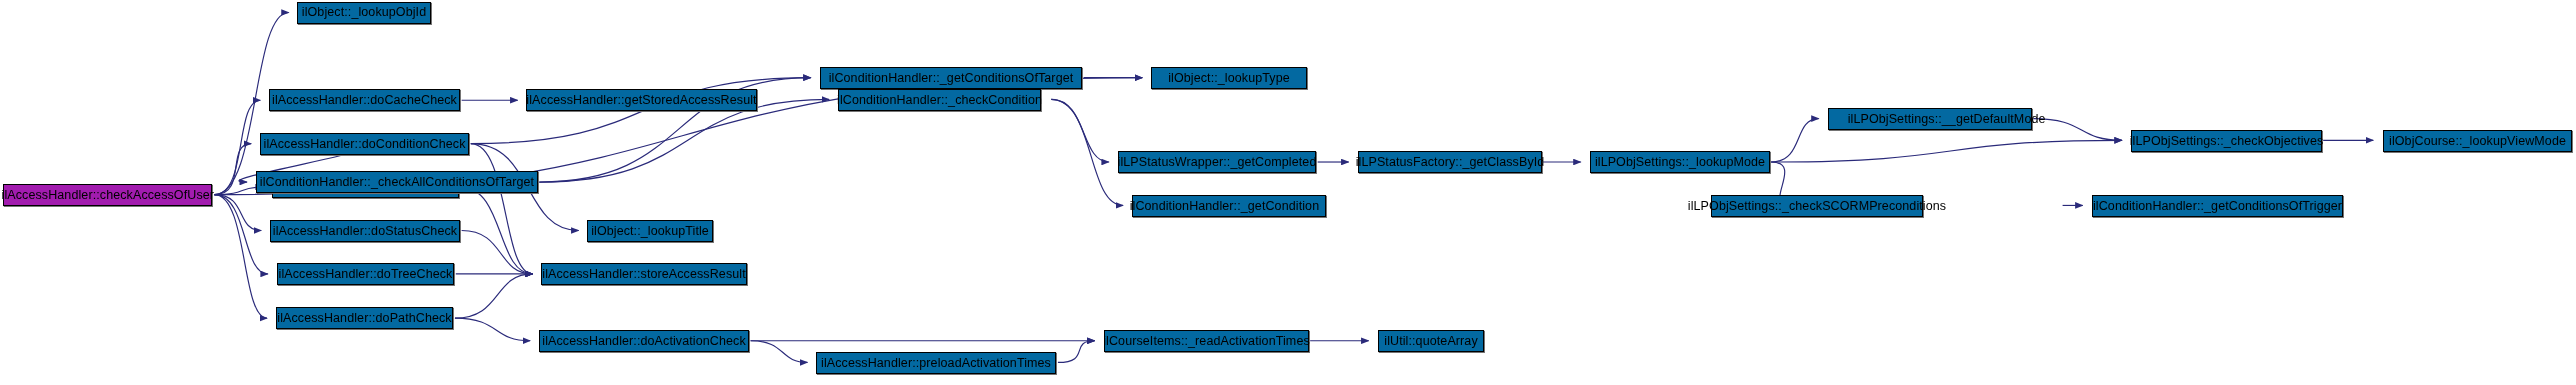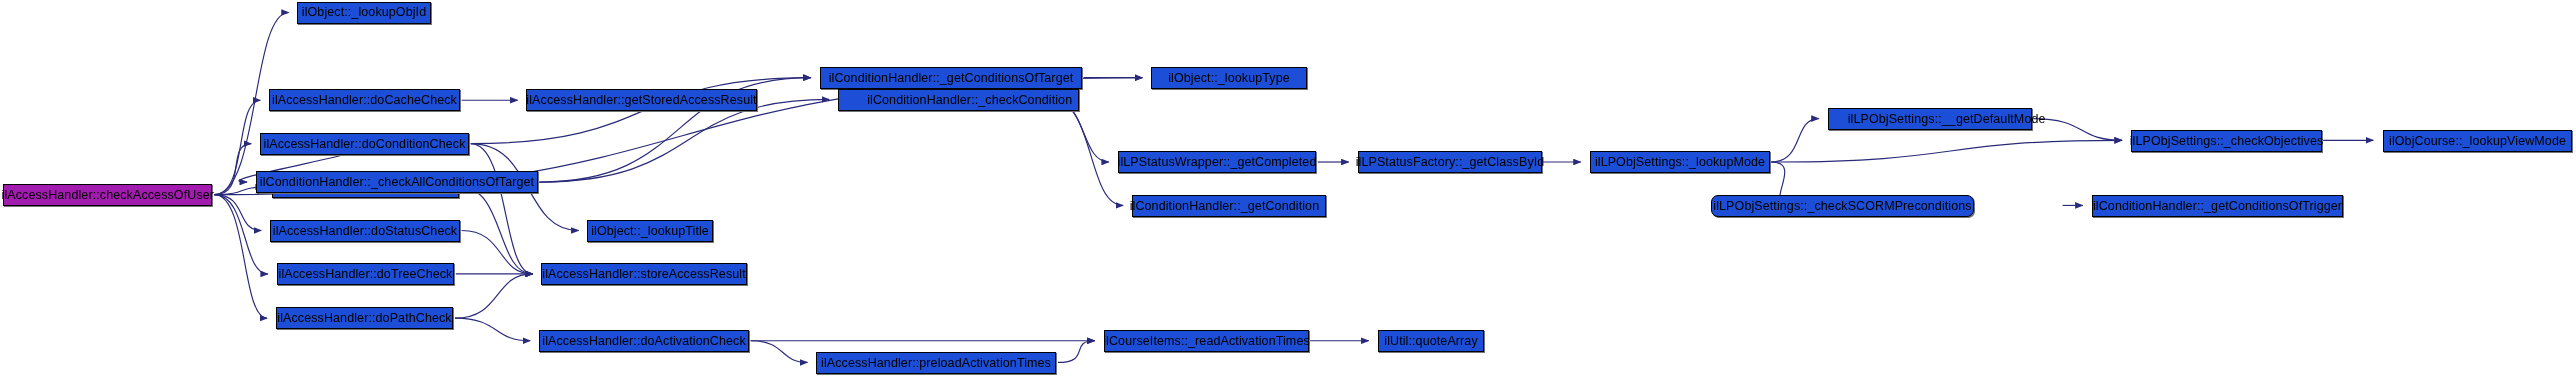--- a/index.html
+++ b/index.html
@@ -21,21 +21,21 @@
     left: 0;
     top: 0;
     width: 2576px;
     height: 385px;
     pointer-events: none;
   }
   .node {
     position: absolute;
     box-sizing: border-box;
     border: 0.8px solid #000000;
-    background: #1d4ed8;
+    background: #0369a1;
     color: #000000;
     font-size: 12.5px;
     line-height: 1;
     display: flex;
     align-items: center;
     justify-content: center;
     white-space: nowrap;
     height: 22px;
     padding: 0 5.8px;
     letter-spacing: 0.1px;
@@ -136,21 +136,21 @@
       </div>
       <div class="node" style="left: 539px; top: 330px; width: 210px;">
         <span class="node-label">ilAccessHandler::doActivationCheck</span>
       </div>
       <div class="node" style="left: 256px; top: 171px; width: 282px;">
         <span class="node-label">ilConditionHandler::_checkAllConditionsOfTarget</span>
       </div>
       <div class="node" style="left: 820px; top: 67px; width: 262px;">
         <span class="node-label">ilConditionHandler::_getConditionsOfTarget</span>
       </div>
-      <div class="node" style="left: 838px; top: 89px; width: 241px; justify-content: flex-end;">
+      <div class="node" style="left: 838px; top: 89px; width: 203px;">
         <span class="node-label">ilConditionHandler::_checkCondition</span>
       </div>
       <div class="node" style="left: 816px; top: 352px; width: 240px;">
         <span class="node-label">ilAccessHandler::preloadActivationTimes</span>
       </div>
       <div class="node" style="left: 1151px; top: 67px; width: 156px;">
         <span class="node-label">ilObject::_lookupType</span>
       </div>
       <div class="node" style="left: 1118px; top: 151px; width: 198px;">
         <span class="node-label">ilLPStatusWrapper::_getCompleted</span>
@@ -166,21 +166,21 @@
       </div>
       <div class="node" style="left: 1378px; top: 330px; width: 106px;">
         <span class="node-label">ilUtil::quoteArray</span>
       </div>
       <div class="node" style="left: 1590px; top: 151px; width: 180px;">
         <span class="node-label">ilLPObjSettings::_lookupMode</span>
       </div>
       <div class="node" style="left: 1828px; top: 108px; width: 204px; padding-left: 39px;">
         <span class="node-label">ilLPObjSettings::__getDefaultMode</span>
       </div>
-      <div class="node" style="left: 1711px; top: 195px; width: 263px; border-radius: 7px;">
+      <div class="node" style="left: 1711px; top: 195px; width: 212px;">
         <span class="node-label">ilLPObjSettings::_checkSCORMPreconditions</span>
       </div>
       <div class="node" style="left: 2131px; top: 130px; width: 191px;">
         <span class="node-label">ilLPObjSettings::_checkObjectives</span>
       </div>
       <div class="node" style="left: 2092px; top: 195px; width: 251px;">
         <span class="node-label">ilConditionHandler::_getConditionsOfTrigger</span>
       </div>
       <div class="node" style="left: 2383px; top: 130px; width: 189px;">
         <span class="node-label">ilObjCourse::_lookupViewMode</span>

